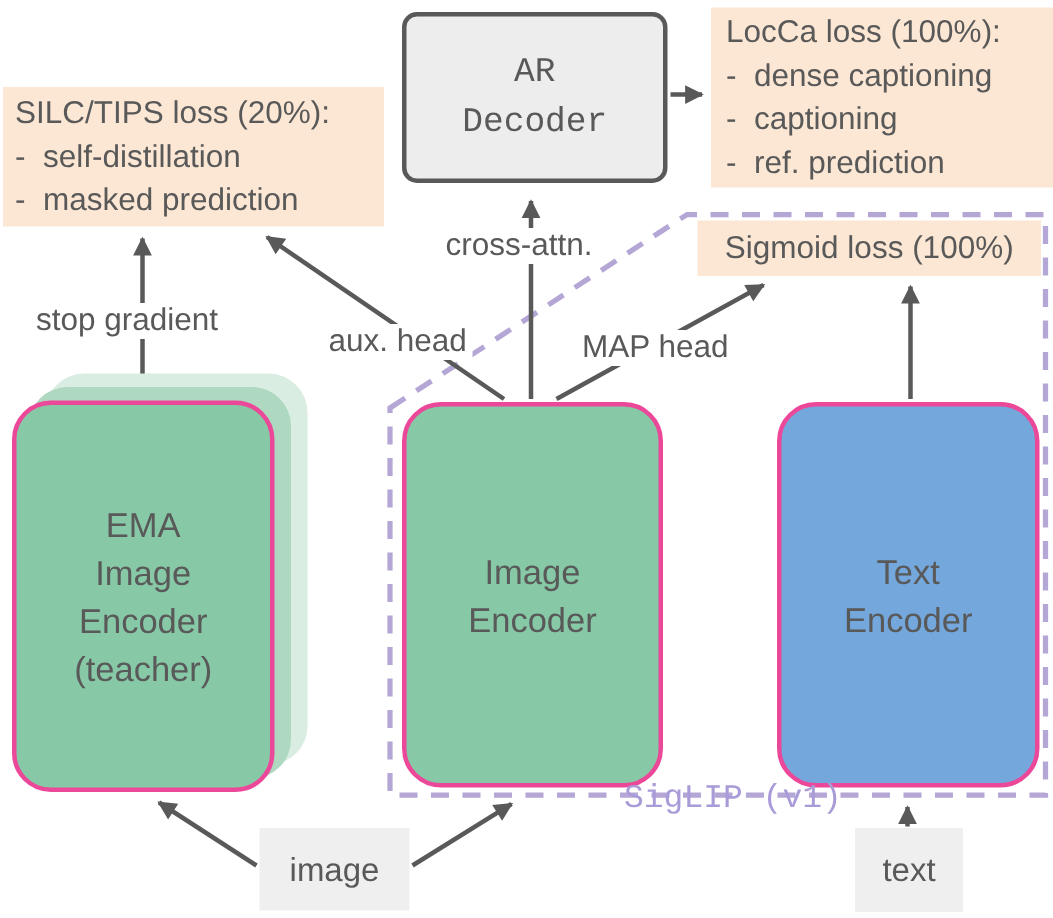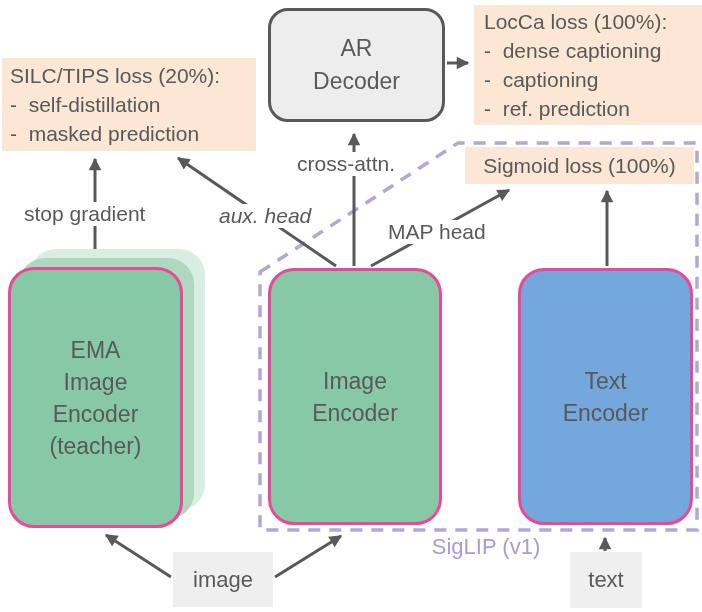--- a/index.html
+++ b/index.html
@@ -16,22 +16,22 @@
   .encoder{
     border:3px solid #ec4899;border-radius:26px;
     font-size:23px;line-height:32px;text-align:center;
   }
   .green{background:#87C9A6;}
   .blue{background:#74A7DB;}
   .shadow{position:absolute;border-radius:26px;z-index:2;}
   .sh1{background:#AED8C0;}
   .sh2{background:#DAEDE3;}
   .decoder{
-    border:3px solid #595959;border-radius:20px;background:#EDEDED;
-    font-size:23px;line-height:33px;text-align:center;
+    border:3px solid #595959;border-radius:10px;background:#EDEDED;
+    font-size:23px;line-height:33px;text-align:center;font-family:Liberation Mono, monospace;
   }
   .loss{
     position:absolute;background:#FBE7D3;box-sizing:border-box;z-index:2;
     font-size:21px;line-height:29px;
   }
   .loss .title{display:block;}
   .loss-item{display:block;white-space:pre-wrap;}
   .graybox{
     background:#EFEFEF;font-size:22px;
   }
@@ -113,19 +113,19 @@
   </div>
 
   <div class="node graybox" style="left:173px;top:552px;width:100px;height:55px;">
     <span>image</span>
   </div>
   <div class="node graybox" style="left:570px;top:552px;width:72px;height:56px;">
     <span>text</span>
   </div>
 
   <div class="edge-label" style="left:20px;top:202px;">stop gradient</div>
-  <div class="edge-label" style="left:215px;top:204px;font-style:italic;">aux. head</div>
+  <div class="edge-label" style="left:215px;top:216px;">aux. head</div>
   <div class="edge-label" style="left:293px;top:152px;">cross-attn.</div>
   <div class="edge-label" style="left:384px;top:220px;">MAP head</div>
 
-  <div class="group-label" style="left:416px;top:534px;width:140px;">SigLIP (v1)</div>
+  <div class="group-label" style="left:416px;top:520px;width:140px;font-family:Liberation Mono, monospace;">SigLIP (v1)</div>
 
 </div>
 
 </body></html>

